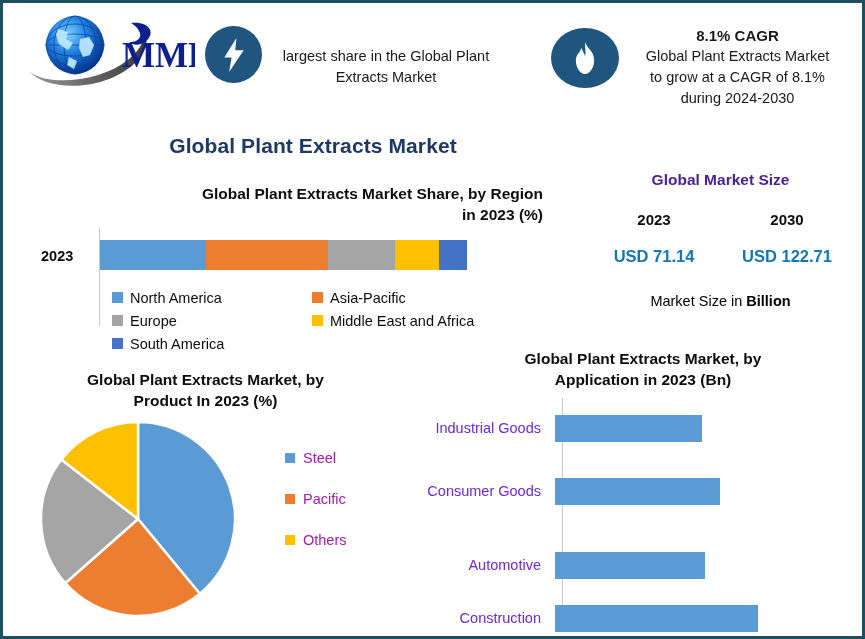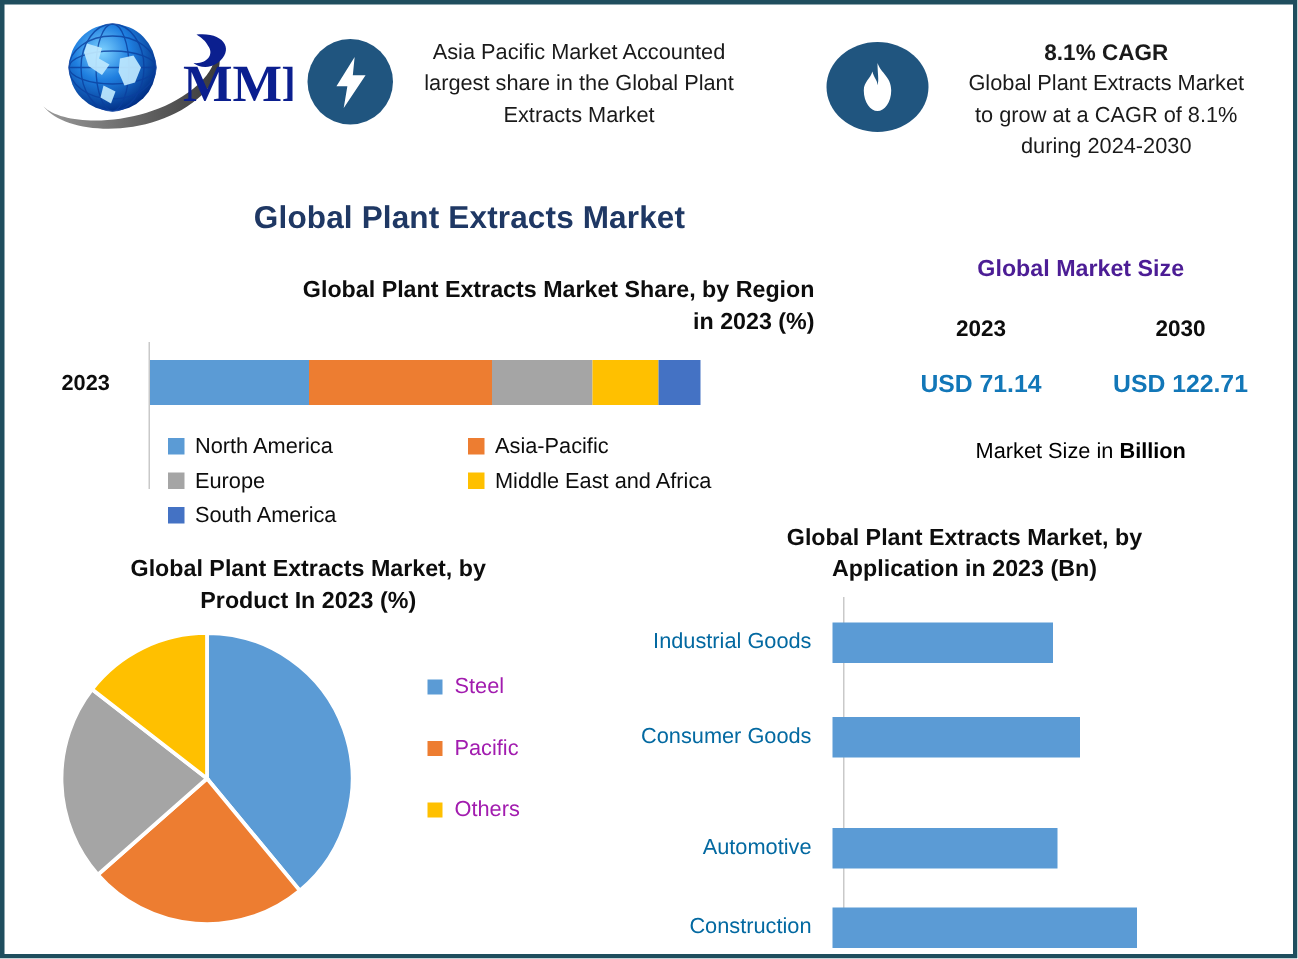--- a/index.html
+++ b/index.html
@@ -118,21 +118,21 @@
   .hbar-title{position:absolute;left:10px;top:5px;width:420px;text-align:center;}
   .hbar-axis{
     position:absolute;left:139px;top:55px;width:1px;height:218px;background:#c9c9c9;
   }
   .hbar-row{
     position:absolute;left:0;height:30px;
     display:flex;align-items:center;
   }
   .hbar-name{
     width:132px;text-align:right;padding-right:14px;
-    font-size:14.5px;color:#0369a1;box-sizing:border-box;
+    font-size:14.5px;color:#6d28d9;box-sizing:border-box;
   }
   .hbar-bar{height:27px;background:#5B9BD5;}
 </style>
 </head>
 <body>
 
 <div id="infographic">
 
   <div class="header">
 
@@ -172,21 +172,21 @@
       </svg>
     </div>
 
     <div class="hl-item">
       <div class="hl-icon" style="left:202px;top:23px;width:57px;height:57px;">
         <svg width="30" height="34" viewBox="0 0 24 28">
             <path d="M14 0 L4 16 H10 L8 28 L20 10 H13 Z" fill="#ffffff"></path>
           </svg>
       </div>
       <div class="hl-text" style="left:268px;top:22px;width:230px;">
-        <span>Asia Pacific Market Accounted</span><br>
+        <br>
         <span>largest share in the Global Plant</span><br>
         <span>Extracts Market</span>
       </div>
     </div>
 
     <div class="hl-item">
       <div class="hl-icon" style="left:548px;top:25px;width:68px;height:60px;">
         <svg width="26" height="32" viewBox="0 0 22 28">
           <path d="M11 0 C13 6 19 8 19 16 C19 23 15 28 11 28 C7 28 3 23 3 16 C3 11 7 9 8 5 C9 9 11 10 11 13 C12 10 11 6 11 0 Z" fill="#ffffff"></path>
         </svg>

